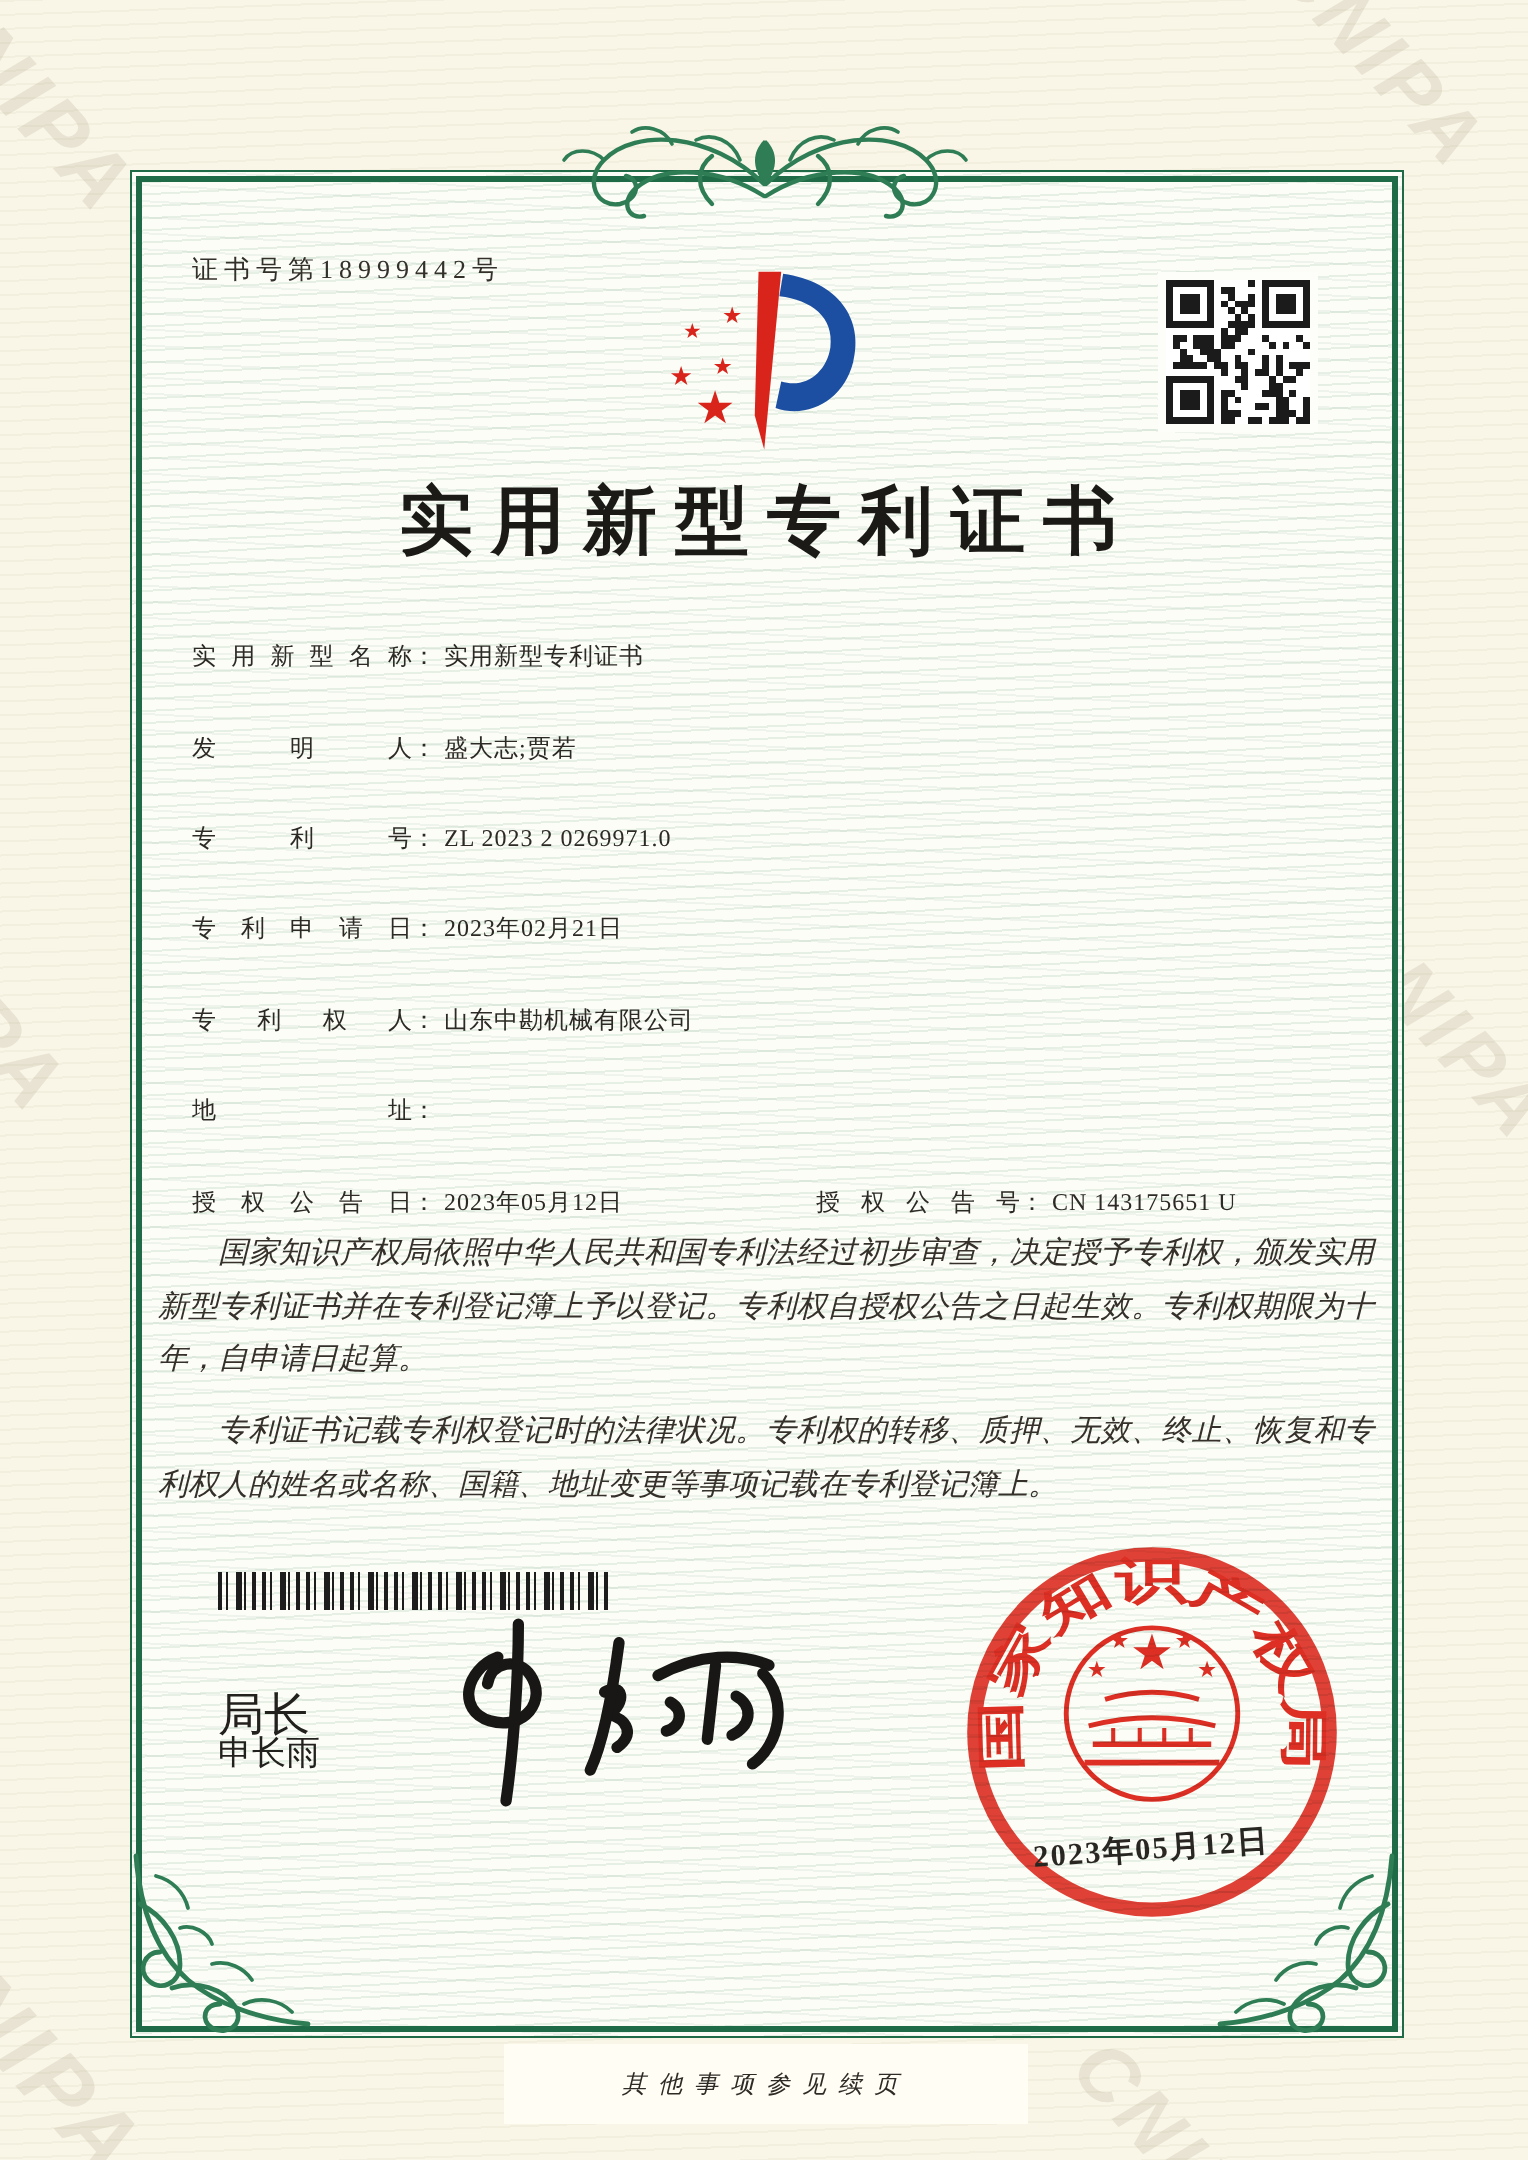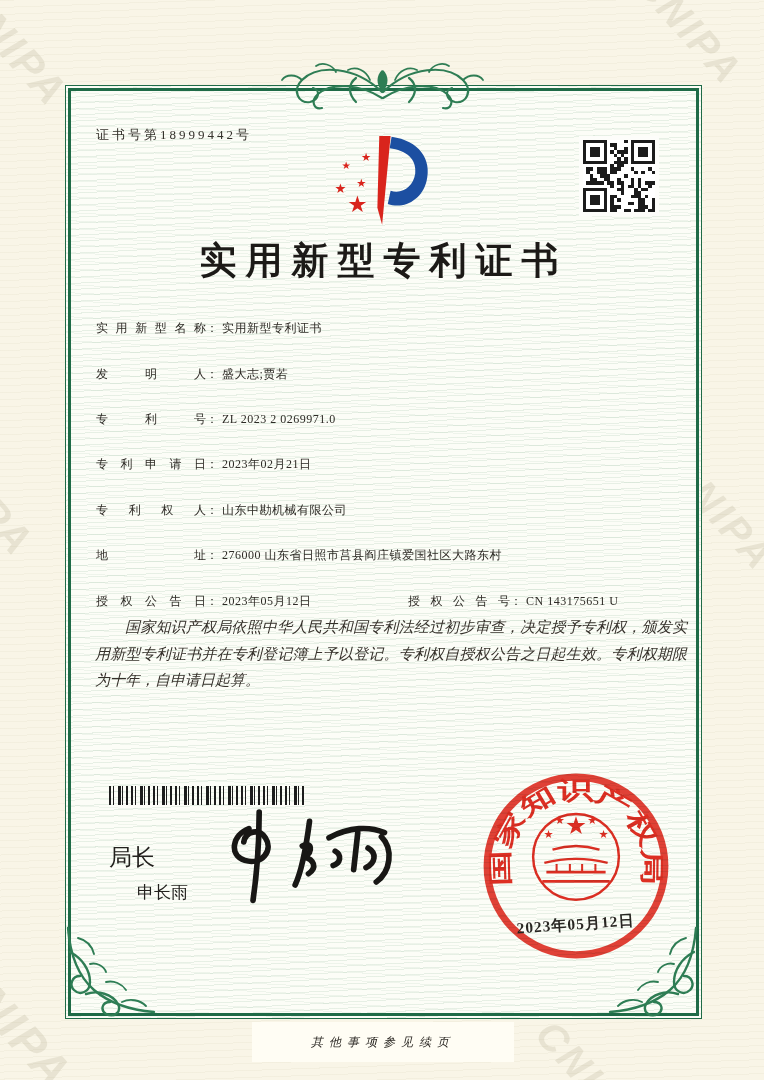--- a/index.html
+++ b/index.html
@@ -44,32 +44,32 @@
   }
   .field-colon{margin:0 4px 0 0;}
   .field-value{letter-spacing:.5px;}
   .grant-row{display:flex;}
   .grant-first{width:280px;display:flex;}
   .field-label2{display:inline-block;width:102px;flex:0 0 102px;text-align:justify;text-align-last:justify;margin-left:32px;}
   .notice{
     position:absolute;left:13px;right:14px;top:528px;
     font-size:15px;line-height:1.78;text-align:justify;color:#35302a;font-style:italic;
   }
-  .notice p{margin:0 0 9px 16px;text-indent:2em;}
+  .notice p{margin:0 0 9px 0;text-indent:2em;}
   .barcode{
     position:absolute;left:43px;top:700px;width:197px;height:19px;
     background:repeating-linear-gradient(90deg,
       #1d1d1d 0 2px, transparent 2px 4px,
       #1d1d1d 4px 5px, transparent 5px 9px,
       #1d1d1d 9px 12px, transparent 12px 13px,
       #1d1d1d 13px 14px, transparent 14px 17px,
       #1d1d1d 17px 19px, transparent 19px 22px);
   }
   .sig-role{position:absolute;left:43px;top:756px;font-family:"Liberation Sans","DejaVu Sans",sans-serif;font-size:23px;font-weight:500;color:#23211e;}
-  .sig-name-print{position:absolute;left:43px;top:795px;font-family:Liberation Serif, serif;font-size:17px;font-weight:500;color:#23211e;margin-left:28px;}
+  .sig-name-print{position:absolute;left:43px;top:779px;font-family:Liberation Serif, serif;font-size:17px;font-weight:500;color:#23211e;}
   .sig-hand{position:absolute;left:148px;top:722px;width:190px;height:100px;}
   .seal{position:absolute;left:413px;top:683px;width:194px;height:194px;mix-blend-mode:multiply;opacity:.95;}
   .page-no{position:absolute;left:0;right:0;top:892px;text-align:center;font-size:13px;letter-spacing:2px;color:#3a362f;}
   .cont-note{
     position:absolute;left:252px;top:1022px;width:262px;height:40px;z-index:3;
     background:#fffdf4;display:flex;align-items:center;justify-content:center;
     font-size:12px;font-style:italic;letter-spacing:6px;color:#2e2b26;
   }
   .flourish-top{position:absolute;left:260px;top:50px;width:245px;height:70px;z-index:4;}
   .corner-orn{position:absolute;width:96px;height:96px;z-index:4;}
@@ -256,36 +256,36 @@
       <span class="field-value">2023年02月21日</span>
     </div>
     <div class="field">
       <span class="field-label">专利权人</span>
       <span class="field-colon">：</span>
       <span class="field-value">山东中勘机械有限公司</span>
     </div>
     <div class="field">
       <span class="field-label">地址</span>
       <span class="field-colon">：</span>
-      <span class="field-value">276000 山东省日照市莒县阎庄镇爱国社区大路东村</span>
     </div>
     <div class="field grant-row">
       <span class="grant-first">
         <span class="field-label">授权公告日</span>
         <span class="field-colon">：</span>
         <span class="field-value">2023年05月12日</span>
       </span>
       <span class="field-label2">授权公告号</span>
       <span class="field-colon">：</span>
       <span class="field-value">CN 143175651 U</span>
     </div>
   </div>
 
   <div class="notice">
     <p>国家知识产权局依照中华人民共和国专利法经过初步审查，决定授予专利权，颁发实用新型专利证书并在专利登记簿上予以登记。专利权自授权公告之日起生效。专利权期限为十年，自申请日起算。</p>
+    <p>专利证书记载专利权登记时的法律状况。专利权的转移、质押、无效、终止、恢复和专利权人的姓名或名称、国籍、地址变更等事项记载在专利登记簿上。</p>
   </div>
 
   <div class="barcode"></div>
 
   <div class="sig-role">局长</div>
   <div class="sig-name-print">申长雨</div>
 
   <div class="sig-hand">
     <svg viewBox="0 0 185 95" fill="none" stroke="#181715" stroke-width="5.5" stroke-linecap="round" stroke-linejoin="round" aria-hidden="true">
       <path d="M34,20 C18,26 14,46 30,51 C47,56 58,41 50,29 C44,20 31,22 29,33"></path>

